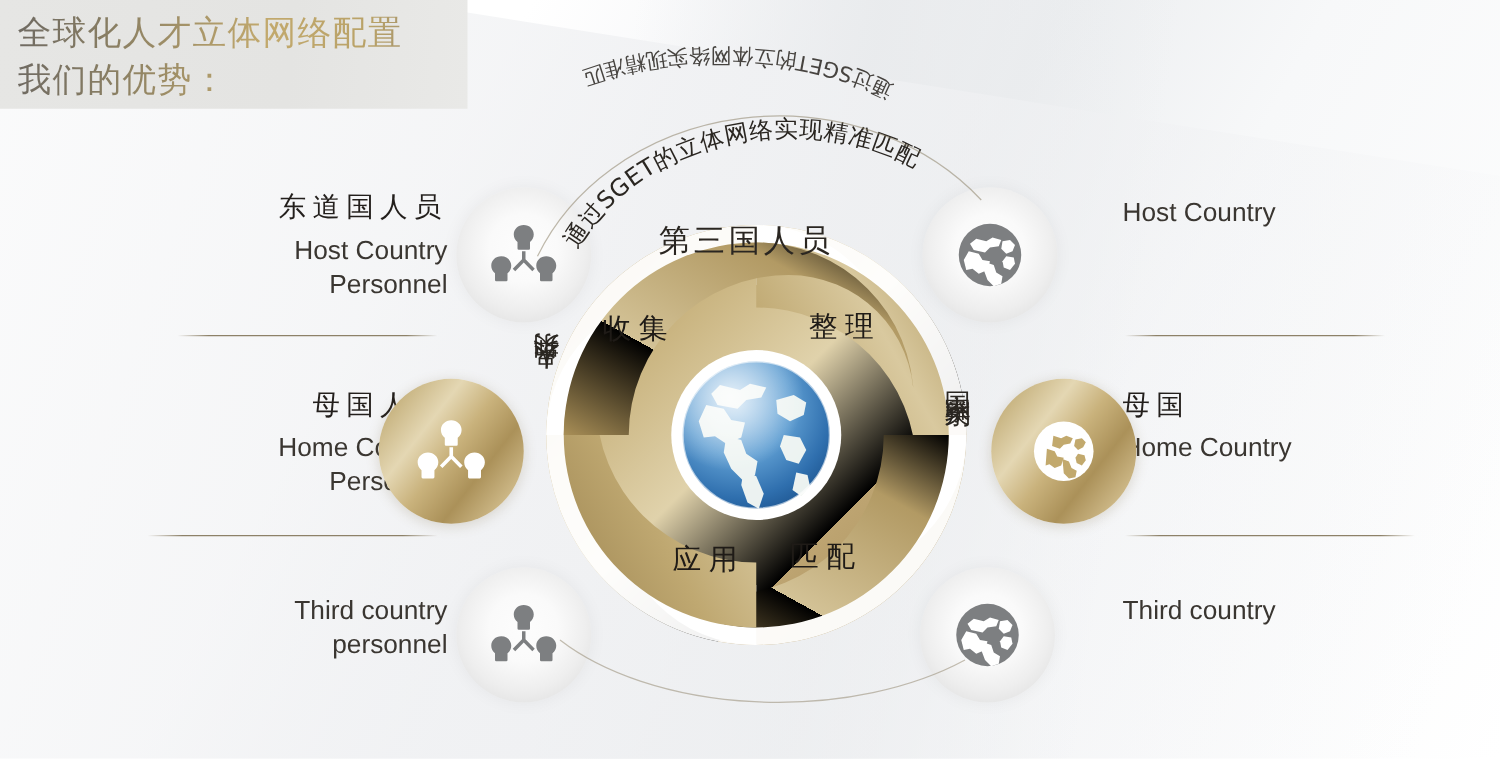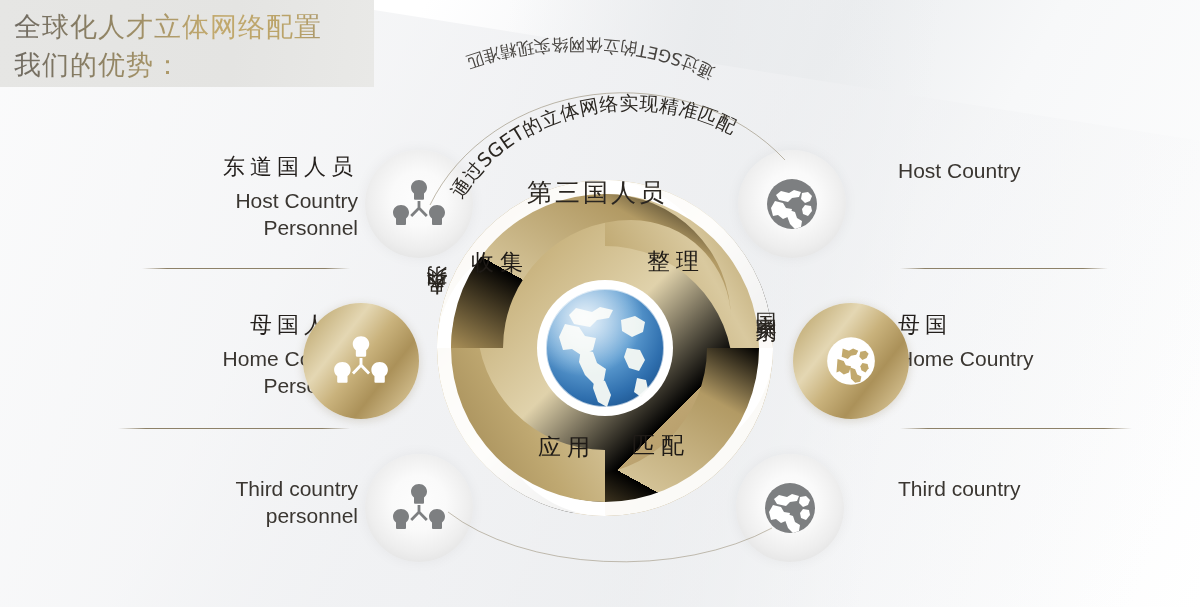--- a/index.html
+++ b/index.html
@@ -184,21 +184,21 @@
   
   .quad-label {
     position: absolute;
     z-index: 9;
     font-family: "DejaVu Sans", "Liberation Sans", sans-serif;
     font-size: 23px;
     letter-spacing: 6px;
     color: #1f1b17;
     white-space: nowrap;
   }
-  #quad-collect  { left: 471px; top: 247px; }
+  #quad-collect  { left: 482px; top: 247px; }
   #quad-organize { left: 647px; top: 246px; }
   #quad-apply    { left: 538px; top: 432px; }
   #quad-match    { left: 632px; top: 430px; }
 
   #center-title {
     position: absolute;
     z-index: 9;
     left: 527px;
     top: 176px;
     font-family: "DejaVu Sans", "Liberation Sans", sans-serif;

